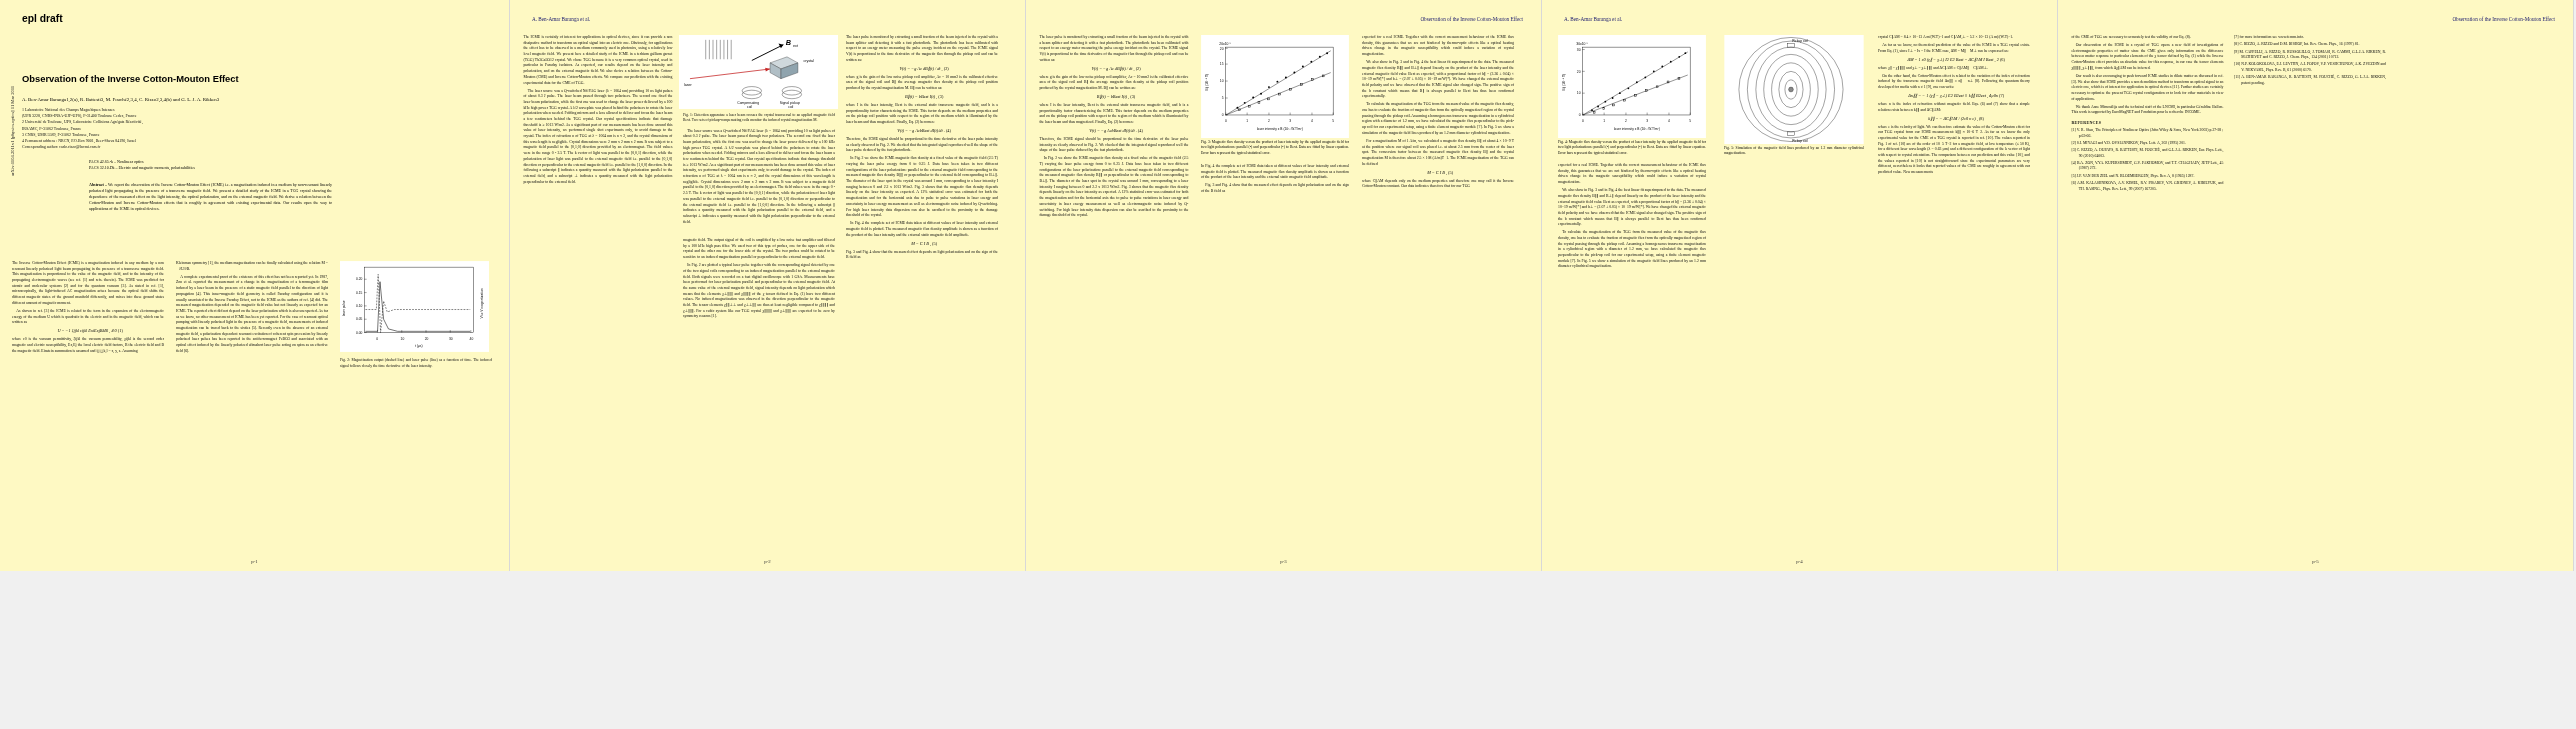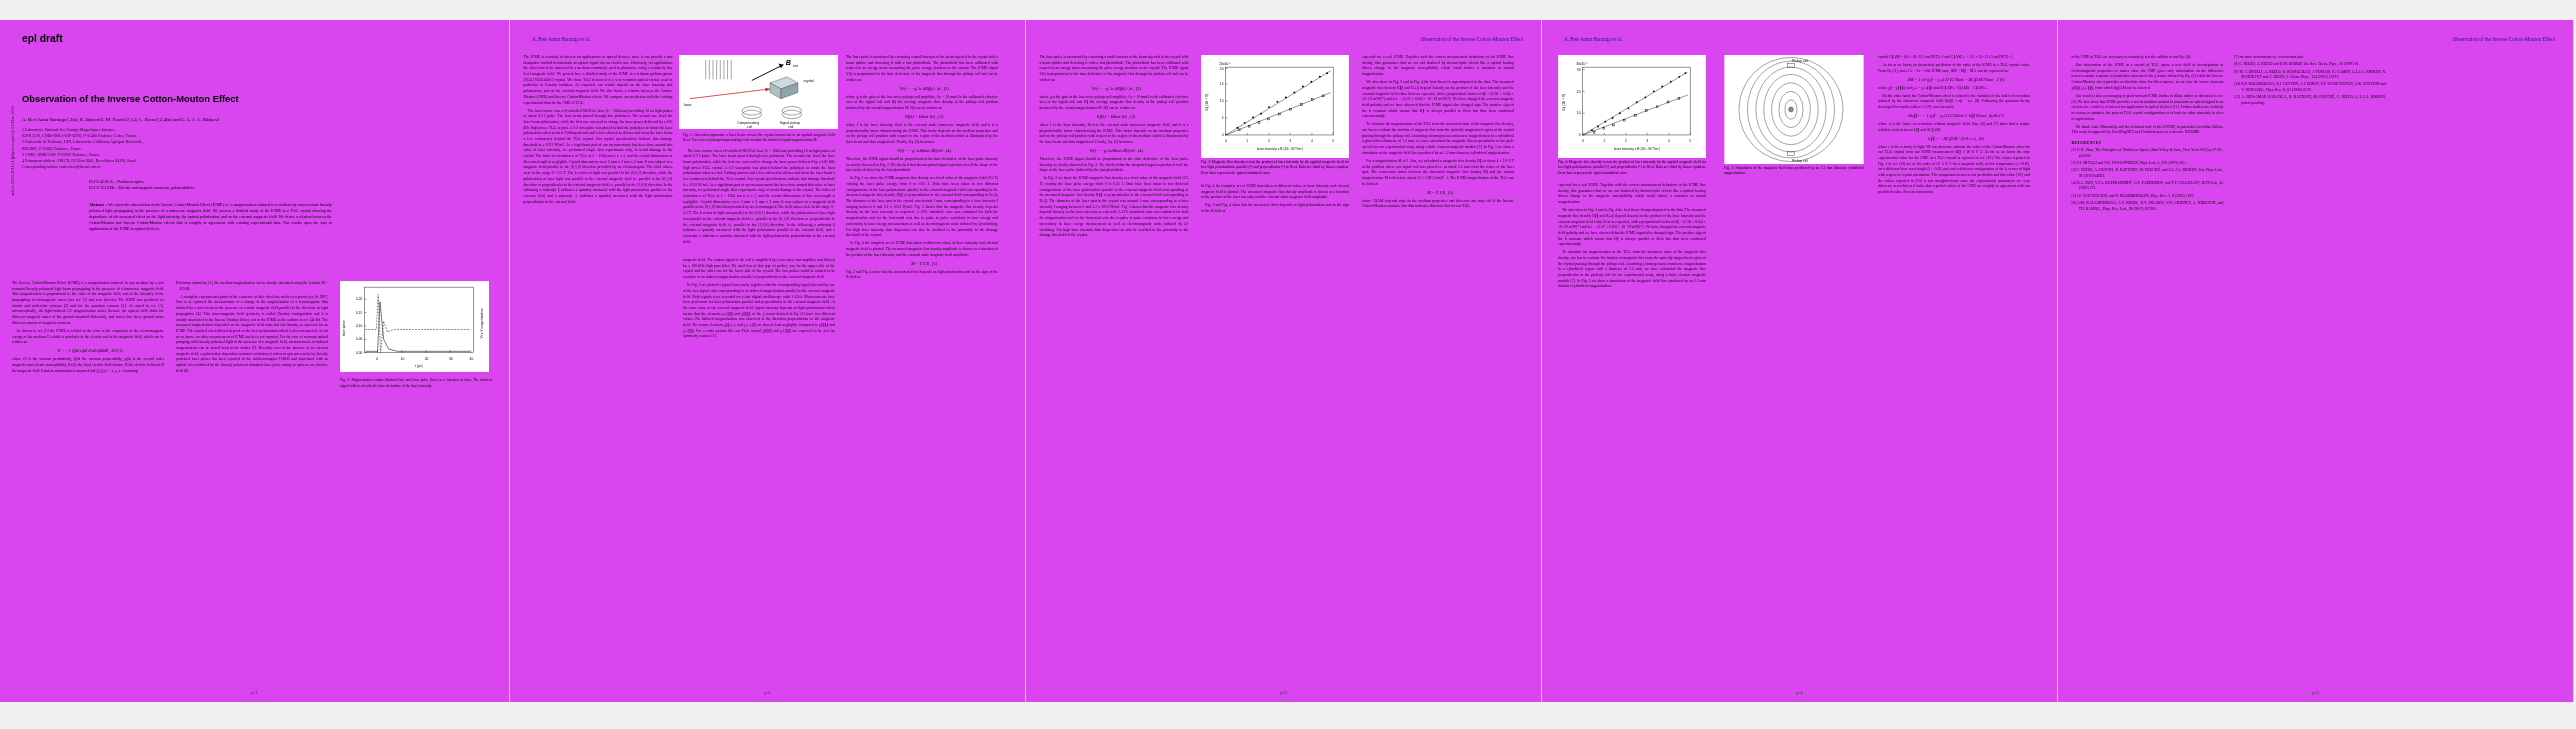--- a/index.html
+++ b/index.html
@@ -5,26 +5,25 @@
   * { box-sizing: border-box; }
   html, body { margin:0; padding:0; }
   body {
     width:2576px; height:729px;
     background:#f0f0f0;
     font-family:"Liberation Serif", serif;
     overflow:hidden;
   }
   .pages { display:flex; width:2576px; height:729px; }
   .page {
-    background:#d946ef;
-    height:682px;
+    background:#fef9c3;
+    height:571px;
     position:relative;
     border-right:0.6px solid #d8d8d8;
     overflow:hidden;
-    margin-top:20px;
   }
   .p1 { width:510px; }
   .p2 { width:516px; }
   .p3 { width:516px; }
   .p4 { width:516px; }
   .p5 { width:516px; }
 
   .runhead {
     position:absolute; top:16px; font-size:5.2px; color:#1a1a6e;
   }

